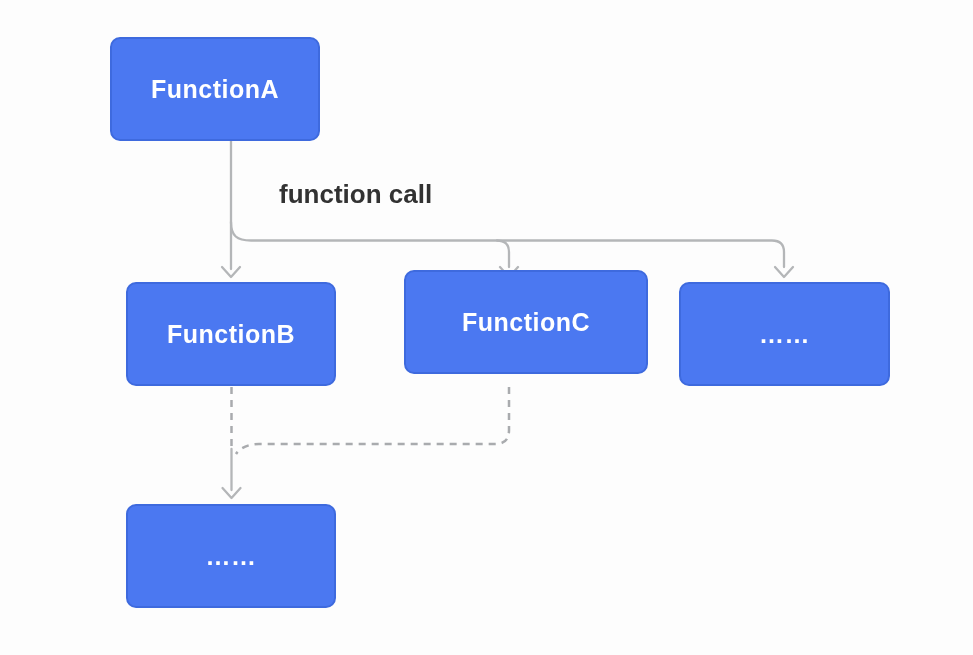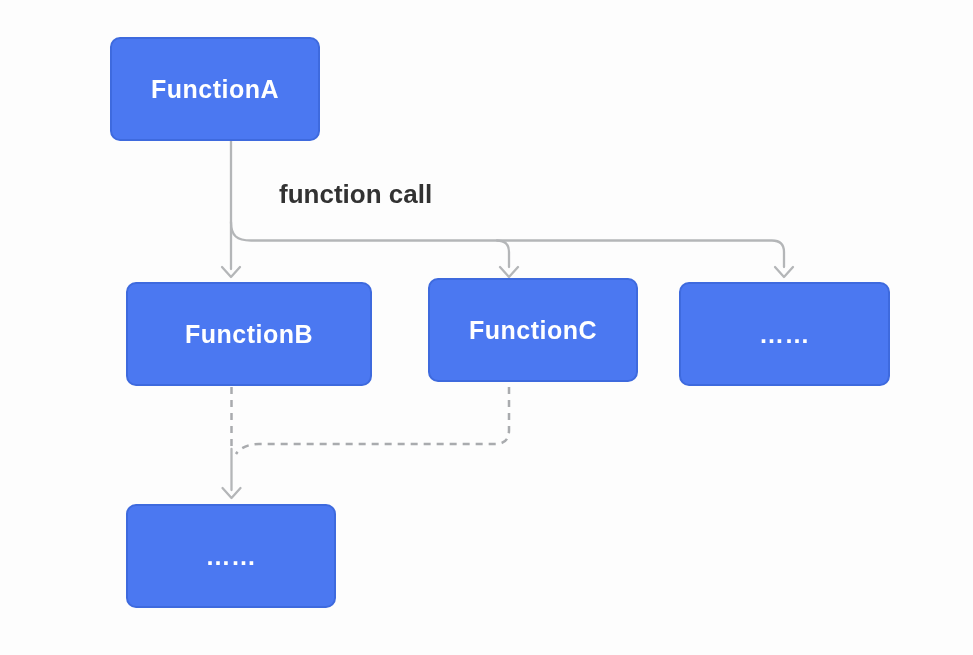--- a/index.html
+++ b/index.html
@@ -43,22 +43,22 @@
     border-radius: 10px;
     display: flex;
     align-items: center;
     justify-content: center;
     color: var(--node-text, #ffffff);
     font-size: 25px;
     font-weight: 700;
     letter-spacing: 0.5px;
   }
   .node-a      { left: 110px; top: 37px;  width: 210px; height: 104px; }
-  .node-b      { left: 126px; top: 282px; width: 246px; height: 104px; }
-  .node-c      { left: 404px; top: 278px; width: 210px; height: 104px; margin-left: 24px; }
+  .node-b      { left: 126px; top: 282px; width: 210px; height: 104px; }
+  .node-c      { left: 404px; top: 270px; width: 244px; height: 104px; }
   .node-more   { left: 679px; top: 282px; width: 211px; height: 104px; }
   .node-bottom { left: 126px; top: 504px; width: 210px; height: 104px; }
   .edge-label {
     position: absolute;
     left: 239px;
     top: 179px;
     font-size: 26px;
     font-weight: 700;
     color: var(--edge-label-text, #323232);
     white-space: nowrap;

